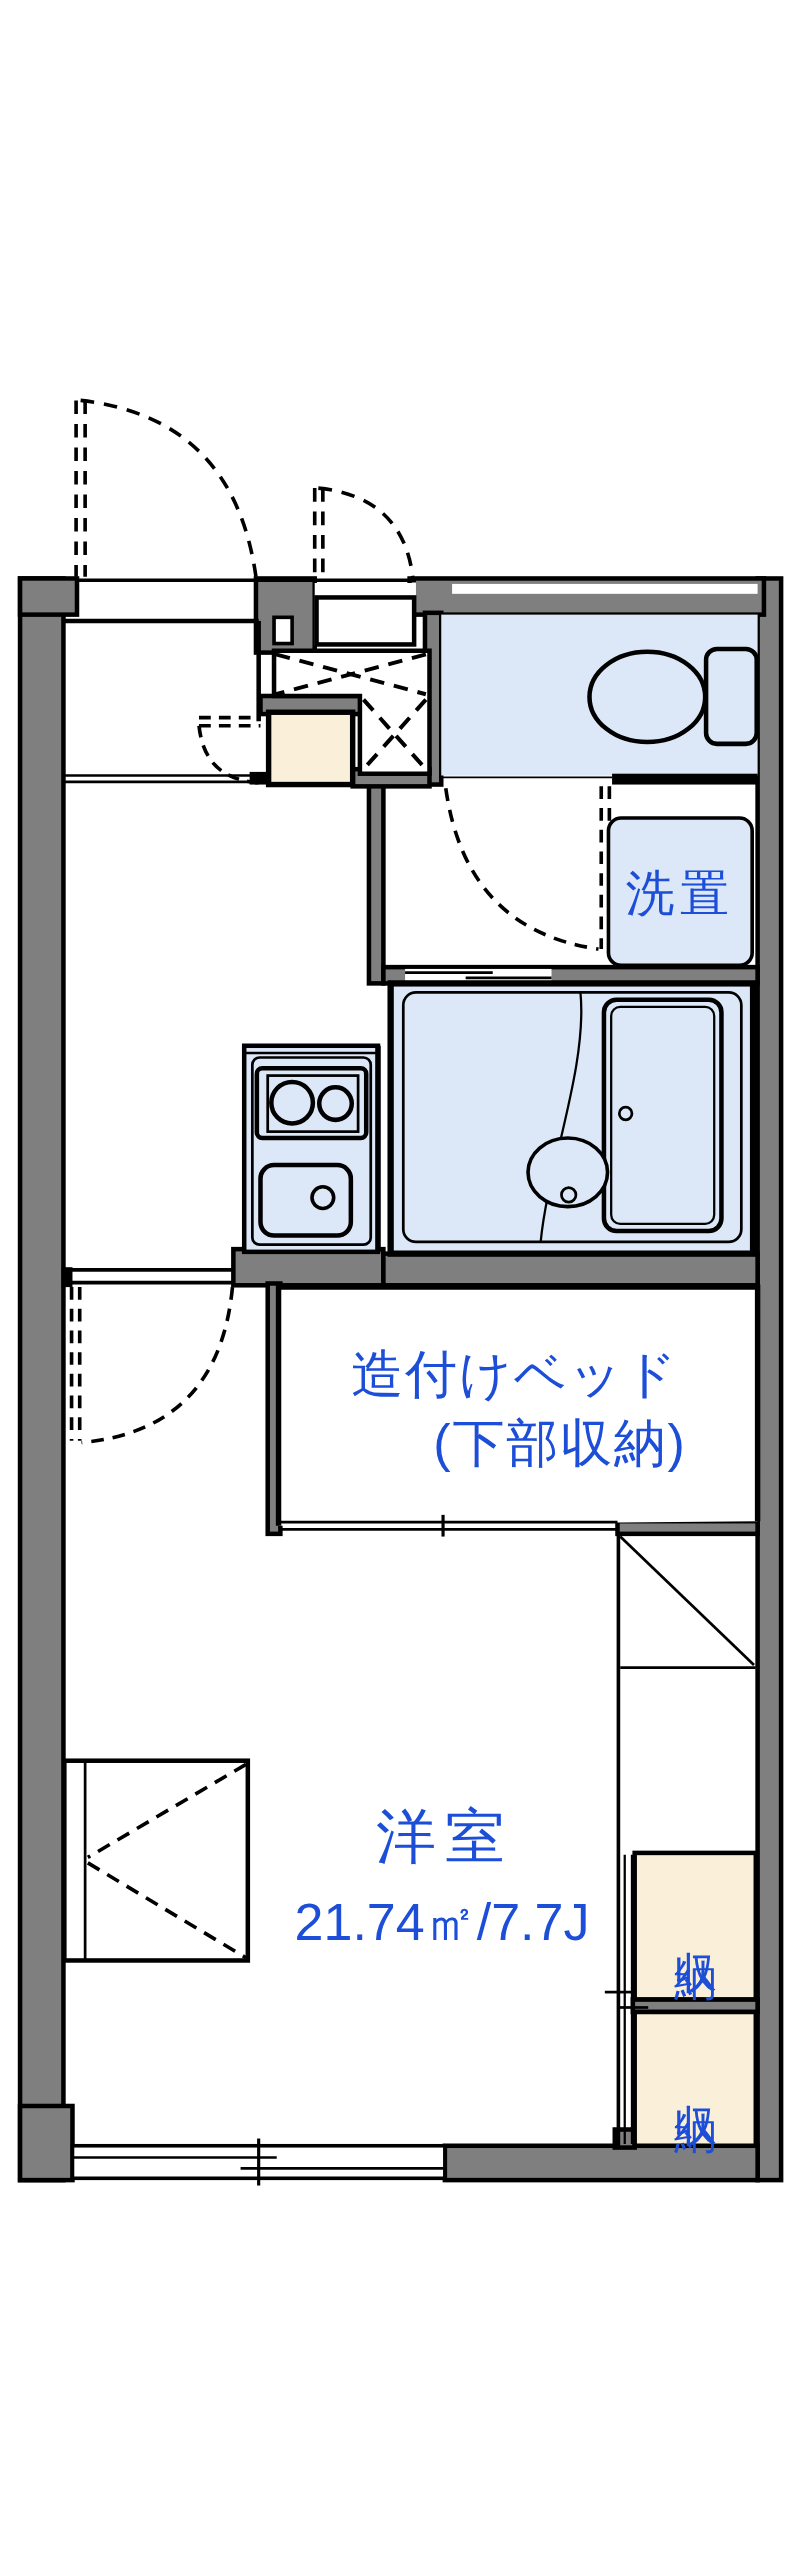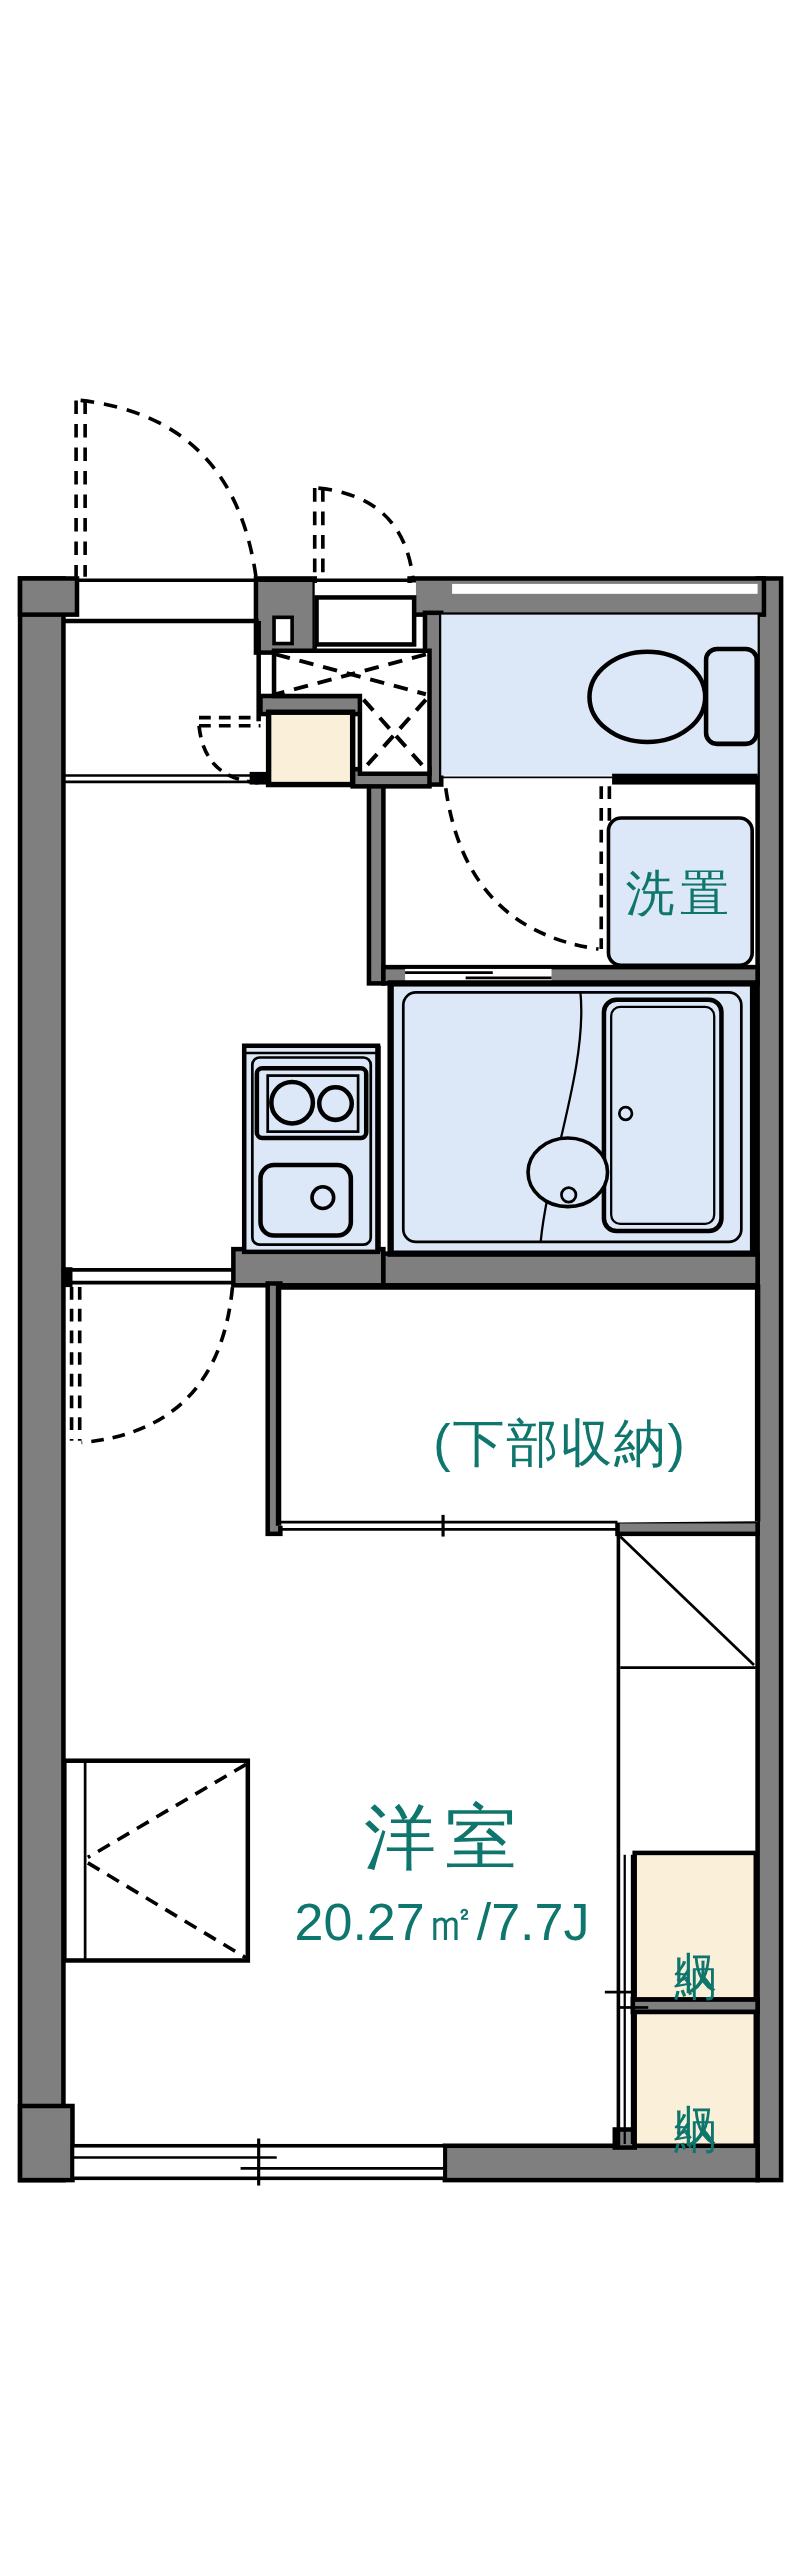--- a/index.html
+++ b/index.html
@@ -14,28 +14,28 @@
     position:relative;
     width:812px;height:2576px;
     background:var(--bg);
     font-family:"Liberation Sans",sans-serif;
     overflow:hidden;
   }
   #plan-svg{position:absolute;left:0;top:0;}
   .lbl{
     position:absolute;
     transform:translate(-50%,-50%);
-    color:#0f766e;
+    color:#1d4ed8;
     white-space:nowrap;
     line-height:1;
     font-family:"Liberation Sans",sans-serif;
   }
   .lbl-laundry{font-size:49px;letter-spacing:5.4px;}
   .lbl-bed{font-size:52px;letter-spacing:1.8px;}
-  .lbl-room{font-size:72px;letter-spacing:9px;}
+  .lbl-room{font-size:60px;letter-spacing:9px;}
   .lbl-area{font-size:52px;}
   .lbl-vert{
     font-size:43px;
     writing-mode:vertical-rl;
     text-orientation:upright;
     letter-spacing:9px;
   }
 </style>
 </head>
 <body>
@@ -212,25 +212,26 @@
   <g>
     <rect x="80" y="2374" width="412" height="36" fill="#fff" stroke="#000" stroke-width="4"></rect>
     <line x1="80" y1="2387" x2="306" y2="2387" stroke="#000" stroke-width="3"></line>
     <line x1="266" y1="2399" x2="492" y2="2399" stroke="#000" stroke-width="3"></line>
     <line x1="286" y1="2366" x2="286" y2="2418" stroke="#000" stroke-width="3.5"></line>
   </g>
 </svg>
 
 <div class="lbl lbl-laundry" style="left:680px;top:893px;">洗置</div>
 
+<div class="lbl lbl-bed" style="left:515px;top:1374px;">造付けベッド</div>
 
 <div class="lbl lbl-bed" style="left:515px;top:1443px;margin-left:45px;">(下部収納)</div>
 
 <div class="lbl lbl-room" style="left:445px;top:1837px;">洋室</div>
 
-<div class="lbl lbl-area" style="left:442px;top:1922px;">20.27㎡/7.7J</div>
+<div class="lbl lbl-area" style="left:442px;top:1922px;">21.74㎡/7.7J</div>
 
 <div class="lbl lbl-vert" style="left:696px;top:1926px;">収納</div>
 
 <div class="lbl lbl-vert" style="left:696px;top:2079px;">収納</div>
 
 </div>
 
 
 </body></html>

